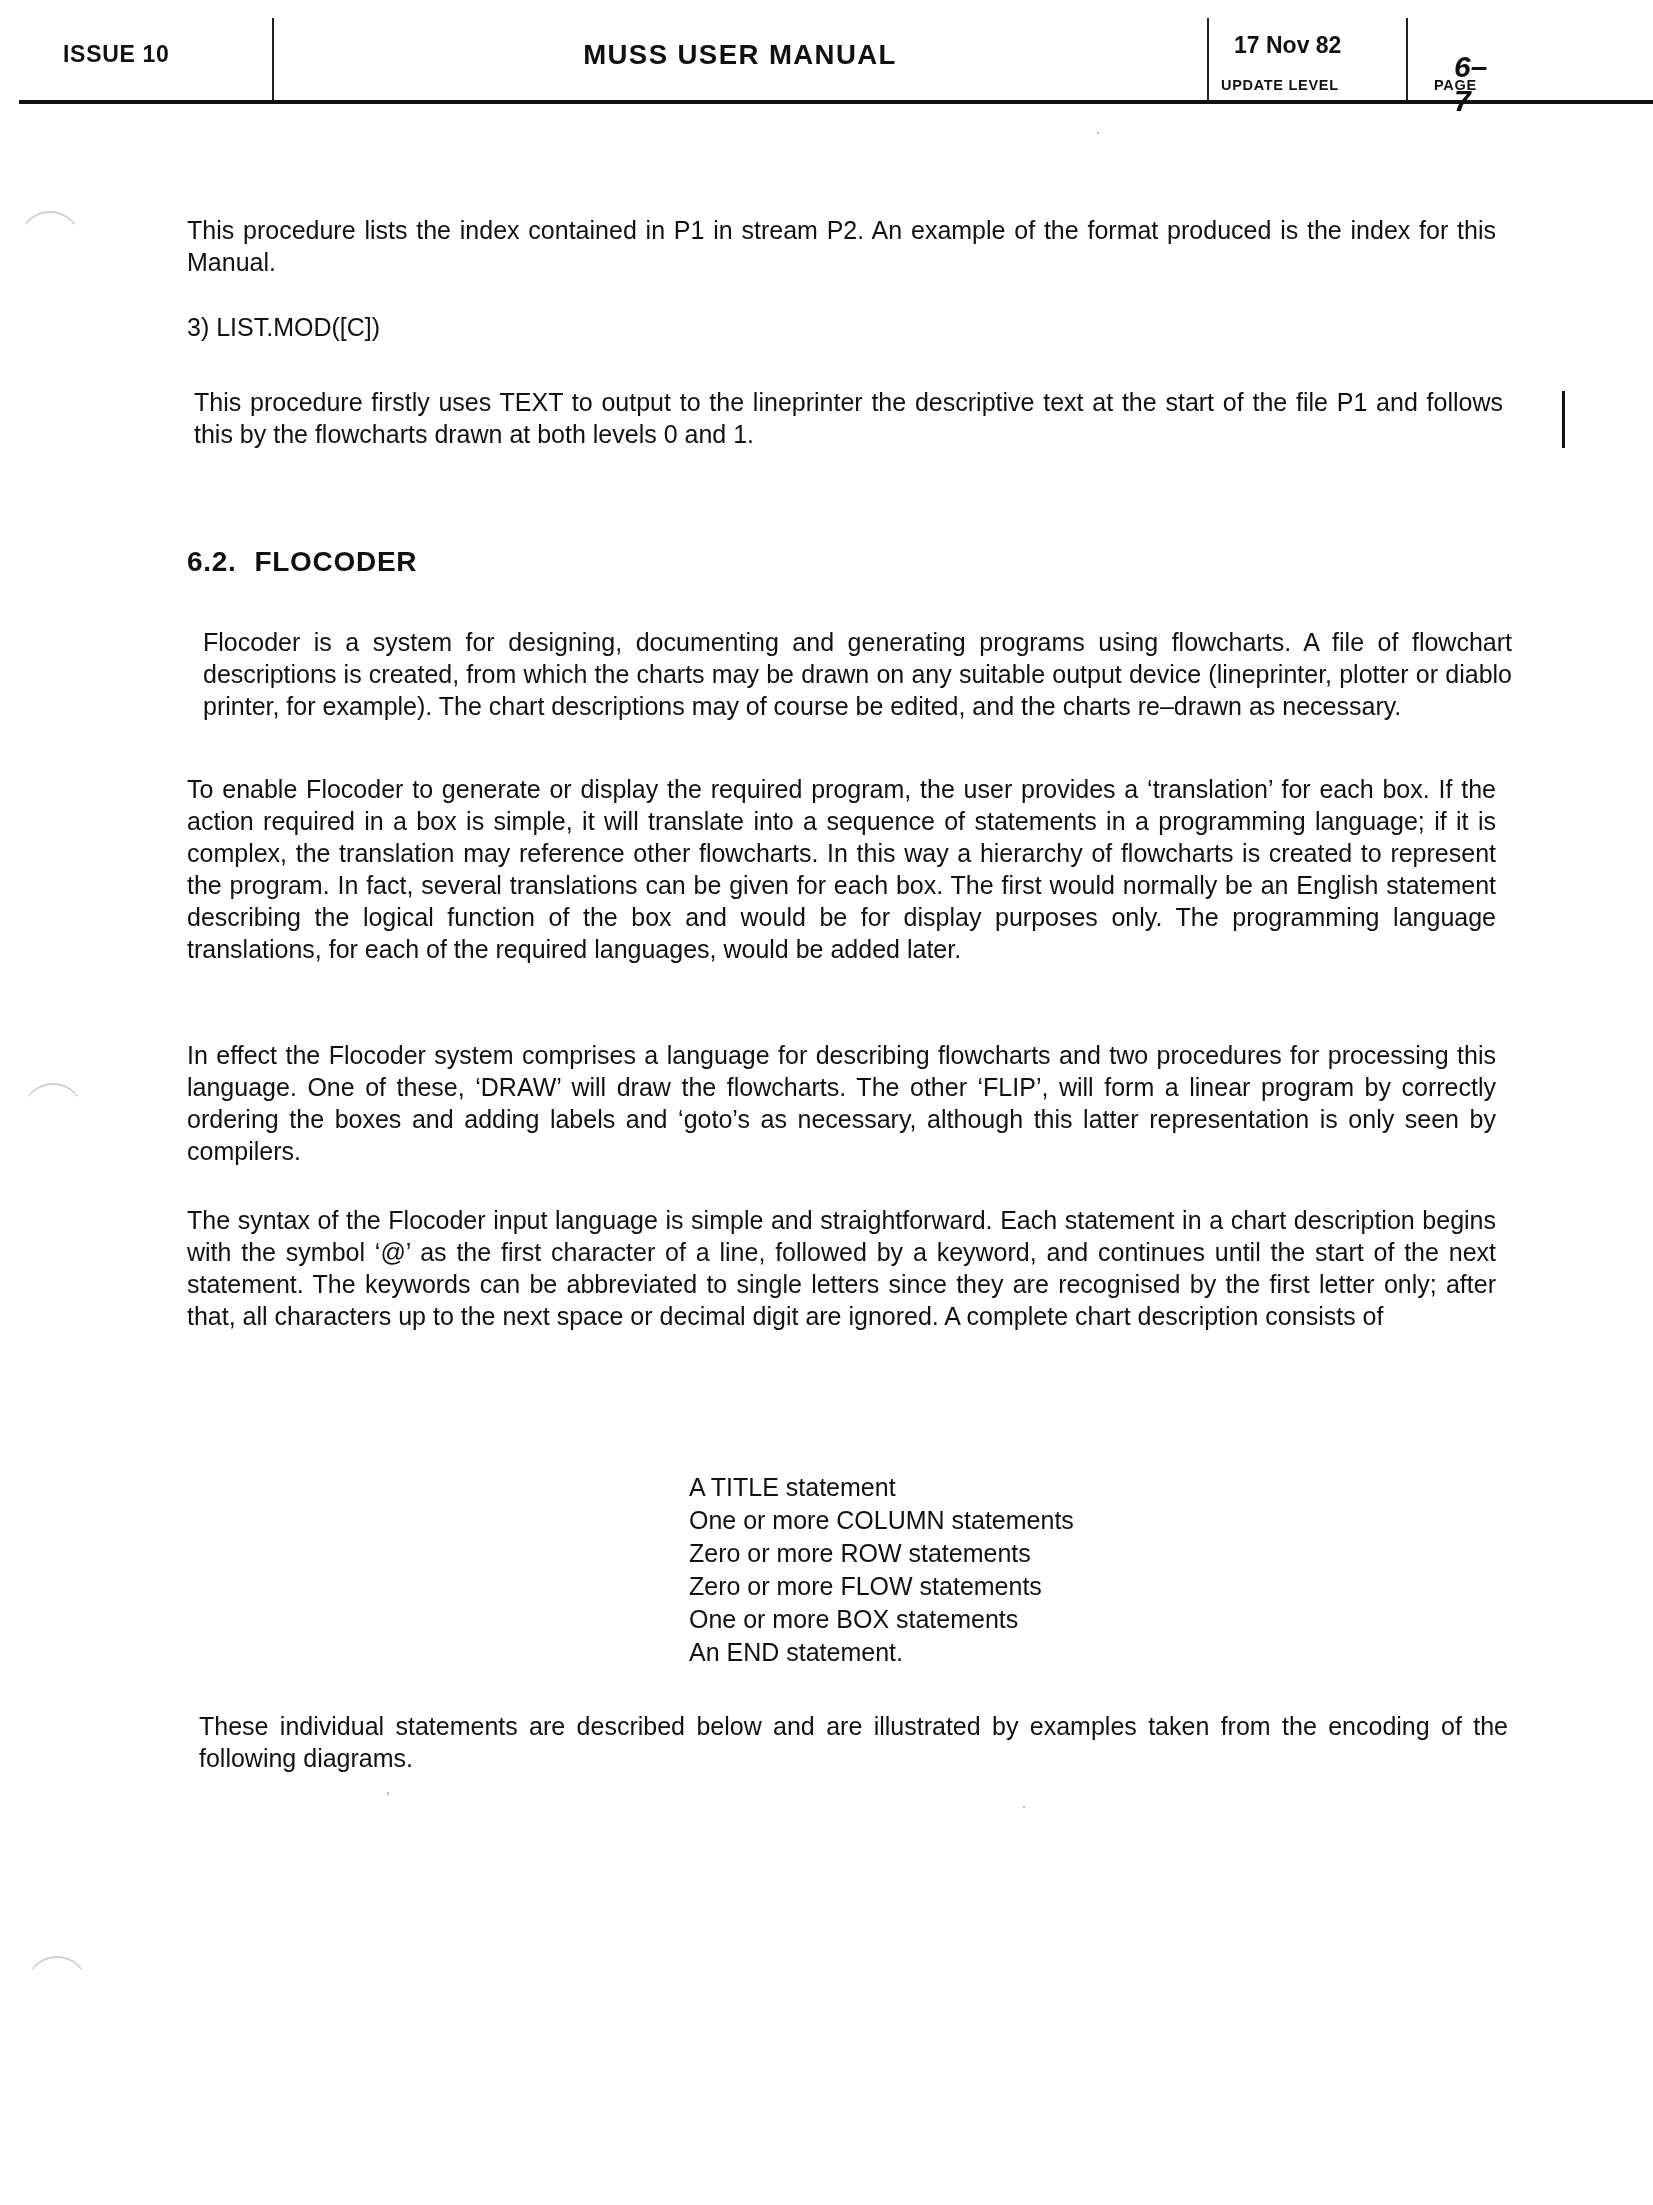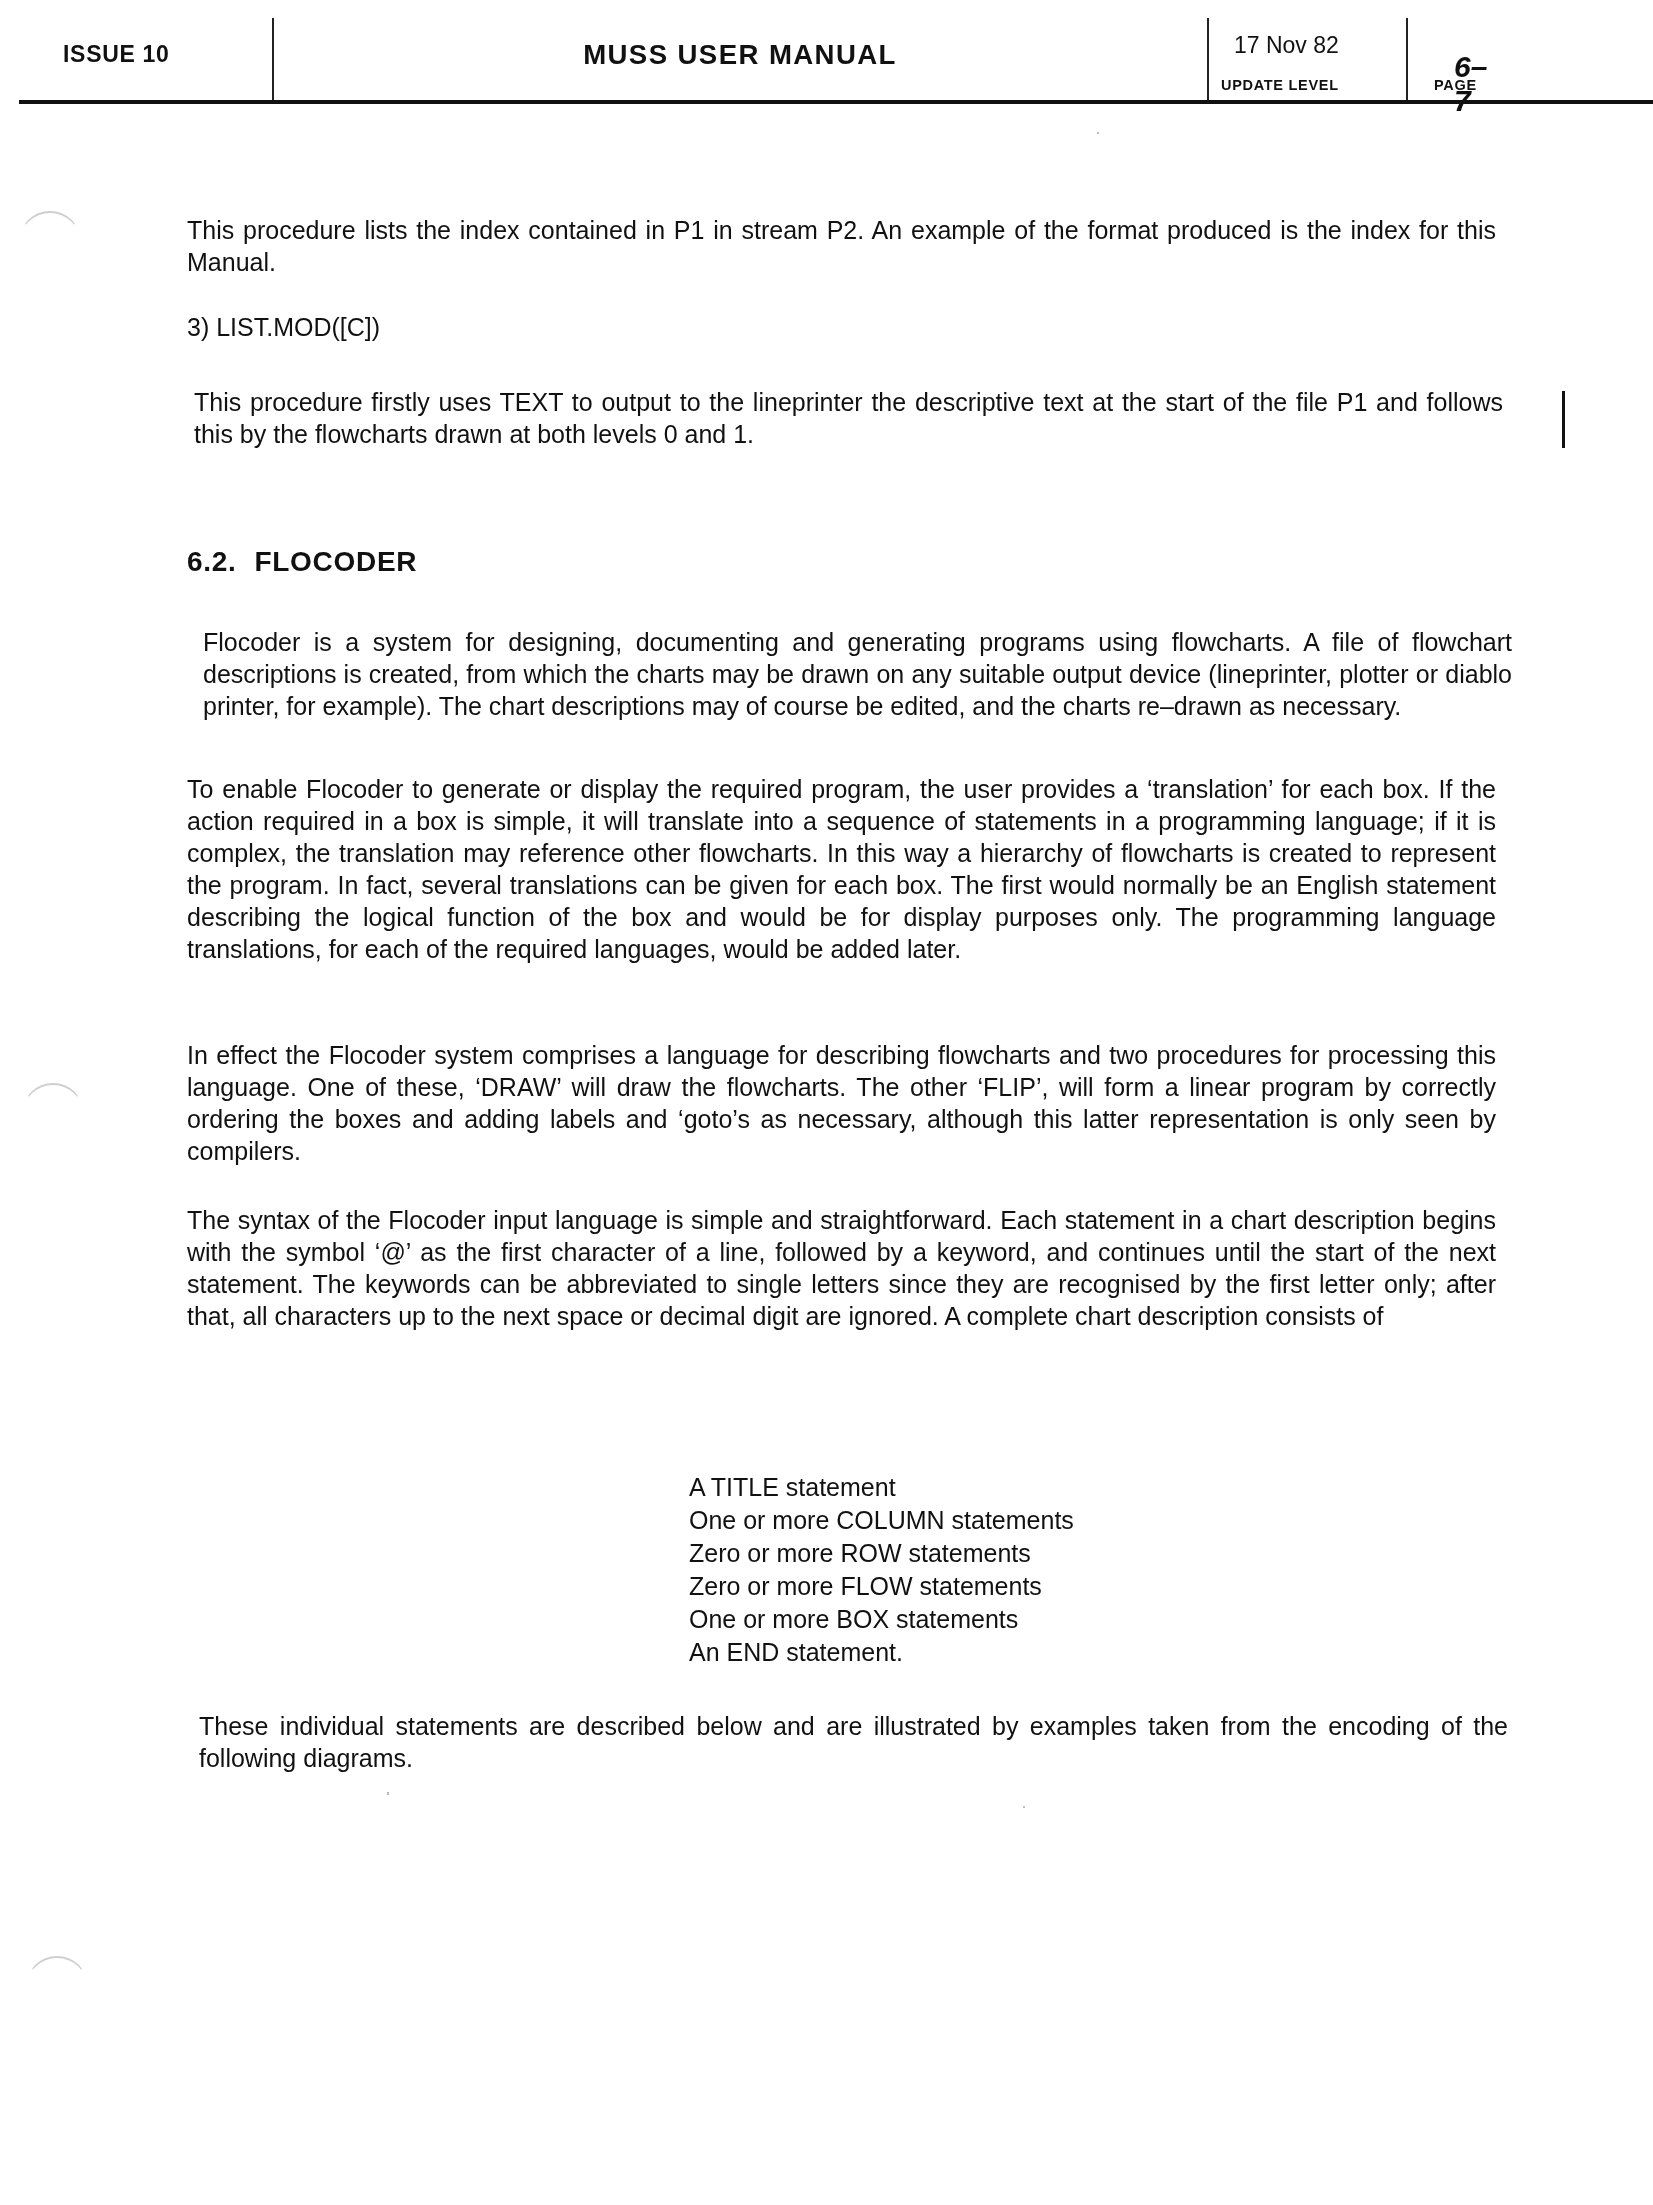--- a/index.html
+++ b/index.html
@@ -7,21 +7,21 @@
     width: 1654px; height: 2205px; position: relative; overflow: hidden;
     font-family: "Liberation Sans", sans-serif; color: #111111;
   }
   .header { position: absolute; left: 0; top: 0; width: 1496px; height: 105px; }
   .hdr-rule { position: absolute; left: 19.3px; top: 100px; width: 1635px; height: 4.1px; background: #111; }
   .vdiv { position: absolute; top: 18px; height: 84px; width: 2.1px; background: #222; }
   .issue { position: absolute; left: 63px; top: 41px; font-size: 23px; font-weight: bold; letter-spacing: 0.7px; }
   .title-block { position: absolute; left: 272px; width: 936px; top: 43px; text-align: center; font-weight: bold; line-height: 23.4px; }
   .title-1 { font-size: 21.4px; letter-spacing: 0.7px; }
   .title-2 { font-size: 27.6px; letter-spacing: 1.4px; }
-  .date { position: absolute; left: 1234px; top: 32px; font-size: 23px; font-weight: normal; }
+  .date { position: absolute; left: 1234px; top: 32px; font-size: 23px; font-weight: bold; }
   .update-label { position: absolute; left: 1221px; top: 77px; font-size: 14.5px; font-weight: bold; letter-spacing: 0.7px; }
   .page-num { position: absolute; left: 1454px; top: 50px; font-size: 30px; font-weight: bold; font-style: italic; }
   .page-label { position: absolute; left: 1418px; top: 77px; font-size: 14.5px; font-weight: bold; letter-spacing: 0.7px; margin-left: 16px; }
 
   .body-text { position: absolute; left: 187px; width: 1309px; font-size: 25px; line-height: 32px; text-align: justify; }
   .body-text.left { text-align: left; }
   .heading { position: absolute; left: 187px; top: 546px; font-size: 28px; font-weight: bold; letter-spacing: 0.7px; }
   .heading .num { margin-right: 18px; }
   .list { position: absolute; left: 689px; top: 1471px; font-size: 25px; line-height: 33px; }
   .change-bar { position: absolute; left: 1562px; top: 391px; width: 3.4px; height: 57px; background: #111; }

